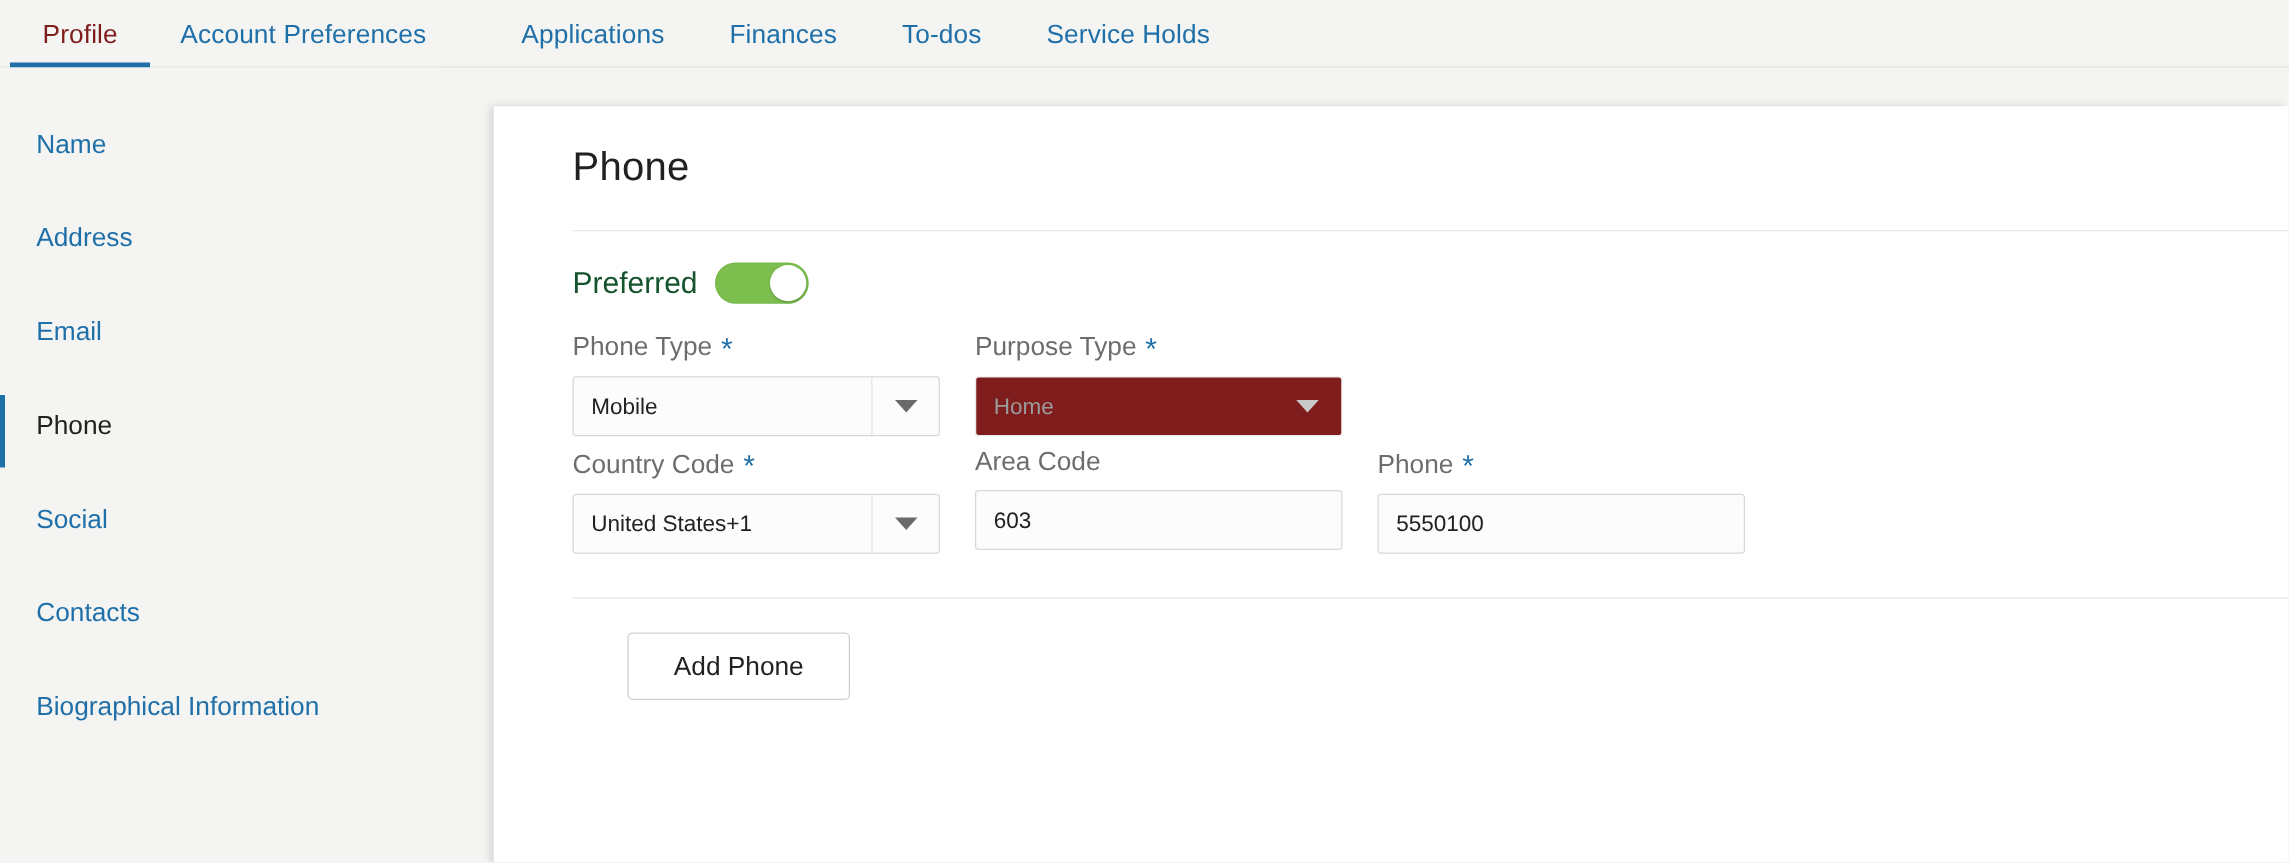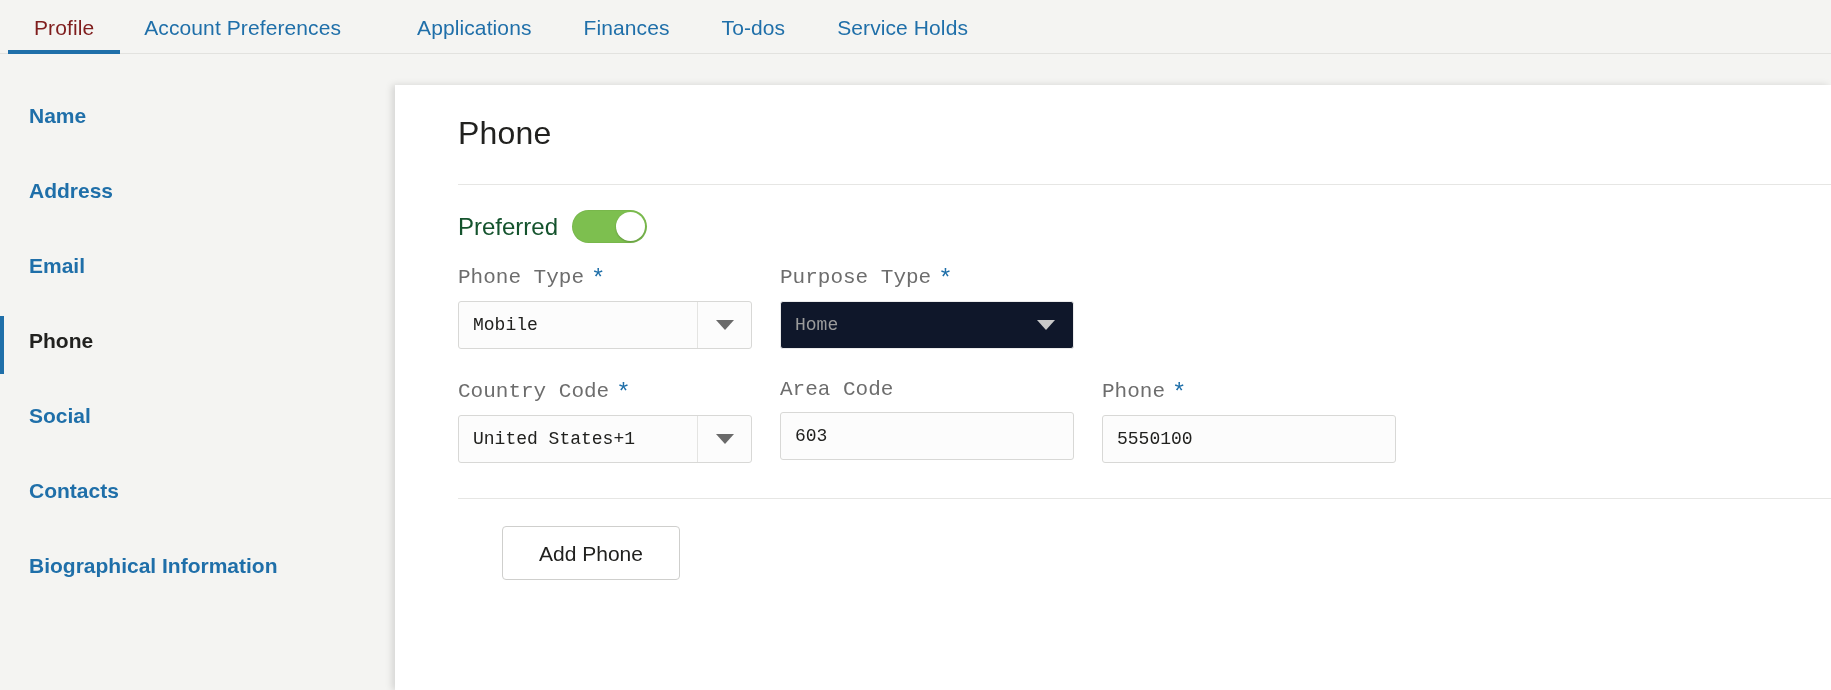--- a/index.html
+++ b/index.html
@@ -64,21 +64,20 @@
   }
 
   
   .sidebar {
     position: absolute;
     top: 0; left: 0;
     width: 352px;
     height: 636px;
     background: #f4f4f2;
     padding-top: 41px;
-    font-weight: bold;
   }
   .side-item {
     position: relative;
     height: 41px;
     display: flex;
     align-items: center;
     padding-left: 29px;
     margin-bottom: 34px;
     font-size: 21px;
     color: #1f6fa9;
@@ -167,21 +166,20 @@
   .form {
     margin-top: 22px;
   }
   .form-row {
     display: flex;
     align-items: flex-start;
     margin-bottom: 6px;
   }
   .field {
     margin-right: 28px;
-    font-family: Liberation Mono, monospace;
   }
   .field-label {
     font-size: 21px;
     color: #6d6d6d;
     line-height: 1;
     margin-bottom: 12px;
     white-space: nowrap;
     display: flex;
     align-items: baseline;
   }
@@ -222,21 +220,21 @@
     align-items: center;
     justify-content: center;
   }
   .chev {
     width: 0; height: 0;
     border-left: 9px solid transparent;
     border-right: 9px solid transparent;
     border-top: 10px solid #6a6a6a;
   }
   .control.disabled {
-    background: #0f172a;
+    background: #7f1d1d;
     border-color: #ebebeb;
   }
   .control.disabled .value { color: #9b9b9b; }
   .control.disabled .chev-cell { border-left: none; }
   .control.disabled .chev { border-top-color: #c9c9c9; }
 
   
   .btn-row {
     position: relative;
     margin-top: 27px;
@@ -350,21 +348,21 @@
               <div class="control select disabled">
                 <span class="value">Home</span>
                 <span class="chev-cell">
                   <span class="chev"></span>
                 </span>
               </div>
             </div>
 
           </div>
 
-          <div class="form-row" style="margin-top:30px;">
+          <div class="form-row" style="margin-top:10px;">
 
             <div class="field">
               <div class="field-label">
                 <span>Country Code</span>
                 <span class="req">*</span>
               </div>
               <div class="control select">
                 <span class="value">United States+1</span>
                 <span class="chev-cell">
                   <span class="chev"></span>

